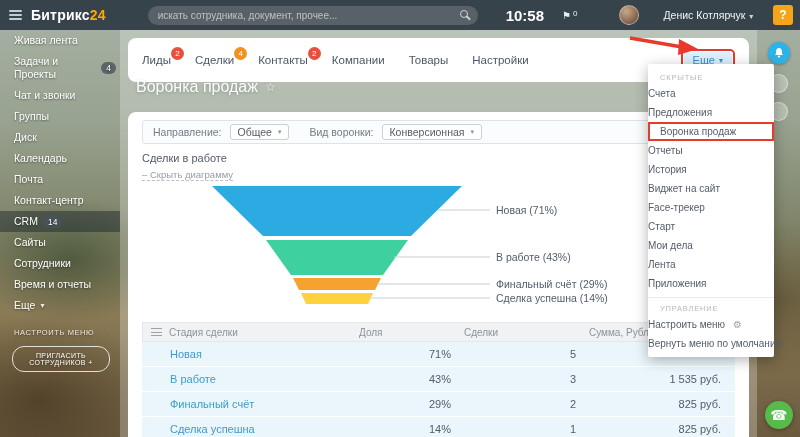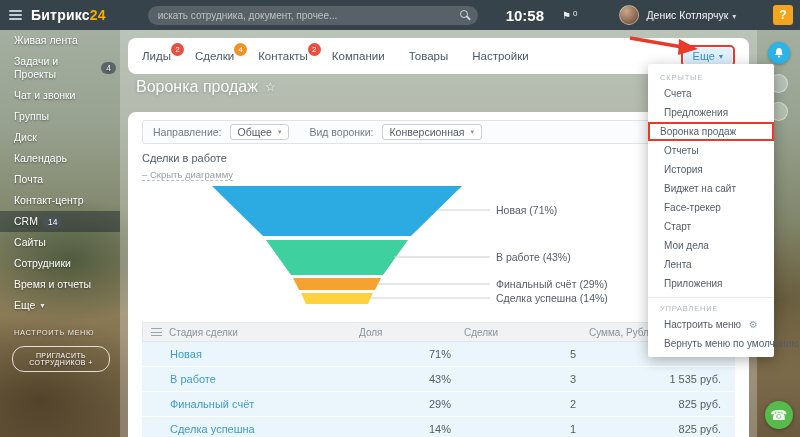--- a/index.html
+++ b/index.html
@@ -29,41 +29,41 @@
     font-family:"Liberation Sans",sans-serif; }
   .search input::placeholder { color:rgba(255,255,255,.6); }
   .mag { position:absolute; right:10px; top:4px; width:8px; height:8px; border:1.5px solid rgba(255,255,255,.7); border-radius:50%; }
   .mag::after { content:""; position:absolute; width:5px; height:1.5px; background:rgba(255,255,255,.7);
     transform:rotate(45deg); right:-4px; bottom:-2px; }
   .clock { margin-left:28px; font-size:15px; font-weight:bold; color:#fff; }
   .flagbox { margin-left:18px; display:flex; align-items:flex-start; gap:2px; font-size:10px; color:#e8edf0; }
   .flagbox .cnt { font-size:8px; margin-top:-1px; }
   .avatar { margin-left:42px; width:20px; height:20px; border-radius:50%;
     background:radial-gradient(circle at 35% 30%, #c9a98c 0%, #8c6b52 60%, #4e3a2c 100%); border:1px solid rgba(255,255,255,.4); }
-  .uname { margin-left:7px; font-size:10.5px; color:#f2f5f7; display:flex; align-items:flex-end; gap:4px; cursor:pointer; }
+  .uname { margin-left:24px; font-size:10.5px; color:#f2f5f7; display:flex; align-items:flex-end; gap:4px; cursor:pointer; }
   .uname .chev { font-size:8px; color:#cfd6da; }
   .help-btn { position:absolute; right:7px; top:5px; width:20px; height:20px; background:#f6a41c; border-radius:3px;
     color:#fff; font-weight:bold; font-size:12px; display:flex; align-items:center; justify-content:center; cursor:pointer; z-index:55; }
 
   
   .sidebar { position:absolute; top:30px; left:0; width:120px; bottom:0; z-index:10; color:#fff; }
   .side-item { display:flex; align-items:center; gap:5px; padding:4px 4px 4px 14px; font-size:10.5px;
     text-shadow:0 1px 2px rgba(0,0,0,.45); cursor:pointer; line-height:13px; }
   .side-item.active { background:rgba(25,34,42,.45); }
   .side-badge { background:rgba(72,82,92,.8); border-radius:8px; padding:0 5px; font-size:8.5px; line-height:12px; }
   .side-chev { font-size:8px; opacity:.85; }
   .side-config { padding:12px 0 0 14px; font-size:7.5px; letter-spacing:.6px; color:rgba(255,255,255,.85);
     text-shadow:0 1px 2px rgba(0,0,0,.4); cursor:pointer; }
   .invite-btn { margin:9px 10px 0 12px; border:1px solid rgba(255,255,255,.8); border-radius:12px;
     font-size:7px; letter-spacing:.4px; padding:5px 4px; text-align:center; color:#fff; cursor:pointer;
     text-shadow:0 1px 2px rgba(0,0,0,.4); }
 
   
   .main { position:absolute; left:120px; top:30px; width:637px; bottom:0; background:rgba(255,255,255,.26); z-index:8; }
-  .crm-nav { position:absolute; top:8px; left:8px; right:8px; height:36px; background:#fff; border-radius:8px;
+  .crm-nav { position:absolute; top:8px; left:8px; right:8px; height:44px; background:#fff; border-radius:8px;
     display:flex; align-items:center; padding:0 14px; gap:24px; }
   .nav-item { position:relative; font-size:11.5px; color:#4c5864; cursor:pointer; }
   .nav-badge { position:absolute; top:-7px; right:-13px; min-width:13px; height:13px; border-radius:7px;
     color:#fff; font-size:8px; line-height:13px; text-align:center; padding:0 3px; }
   .badge-red { background:#e7503e; }
   .badge-orange { background:#f09322; }
   .more-wrap { margin-left:auto; border:2px solid #e8392b; border-radius:5px; padding:1px; }
   .more-btn { background:#ddf0fb; color:#3e8fc4; border-radius:3px; font-size:11px; padding:2px 9px;
     display:flex; align-items:center; gap:4px; cursor:pointer; }
   .more-btn .chev { font-size:8px; }
@@ -98,21 +98,21 @@
   .cell-stage { color:#3e9bc8; cursor:pointer; padding-left:2px; }
   .cell-num { text-align:right; padding-right:14px; color:#535c69; }
   .hdr-c { text-align:left; }
   .grid-burger { width:11px; height:8px; margin-left:8px; display:flex; flex-direction:column; justify-content:space-between; cursor:pointer; }
   .grid-burger i { display:block; height:1px; background:#9aa4ab; }
 
   
   .dropdown { position:absolute; top:64px; left:648px; width:126px; background:#fff; border-radius:2px;
     box-shadow:0 3px 14px rgba(0,0,0,.3); z-index:60; padding:5px 0 4px; }
   .dd-header { font-size:7.5px; letter-spacing:.8px; color:#b2bac0; padding:4px 12px 2px; }
-  .dd-item { font-size:10px; line-height:13px; color:#535c69; padding:3px 16px; cursor:pointer; white-space:nowrap; }
+  .dd-item { font-size:10px; line-height:13px; color:#535c69; padding:3px 0; cursor:pointer; white-space:nowrap; }
   .dd-item.highlight { border:2px solid #e8392b; padding:1px 10px; }
   .dd-sep { border-top:1px solid #e8ecef; margin:4px 0 2px; }
   .dd-gear { color:#9aa4ab; font-size:10px; margin-left:5px; }
 
   
   .rail { position:absolute; right:0; top:30px; width:43px; bottom:0; z-index:9; }
   .rail-bell { position:absolute; right:10px; top:12px; width:22px; height:22px; border-radius:50%;
     background:#2cb3e8; display:flex; align-items:center; justify-content:center; cursor:pointer; box-shadow:0 1px 3px rgba(0,0,0,.3); }
   .rail-faint { position:absolute; right:12px; width:19px; height:19px; border-radius:50%;
     background:rgba(255,255,255,.3); border:1px solid rgba(255,255,255,.45); cursor:pointer; }

